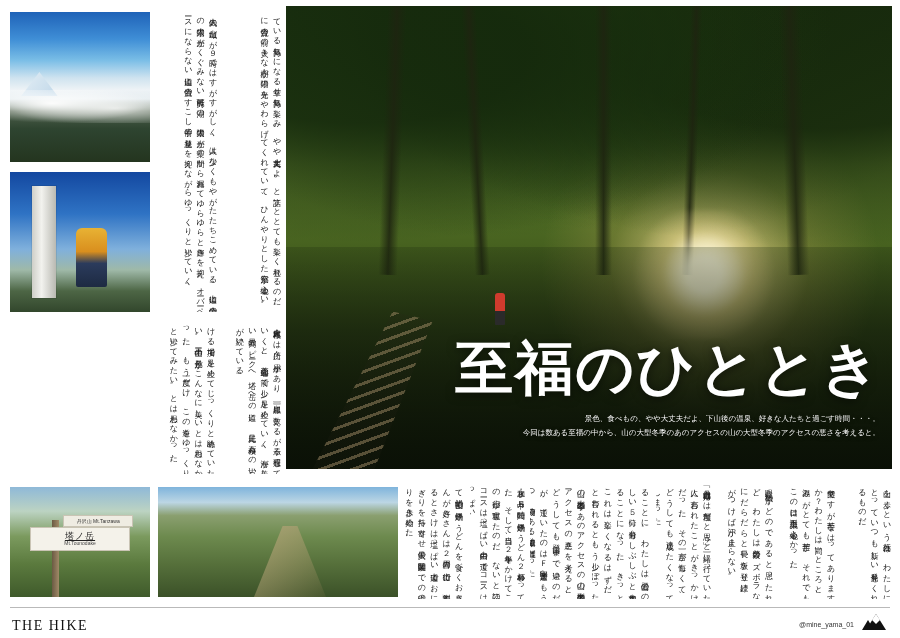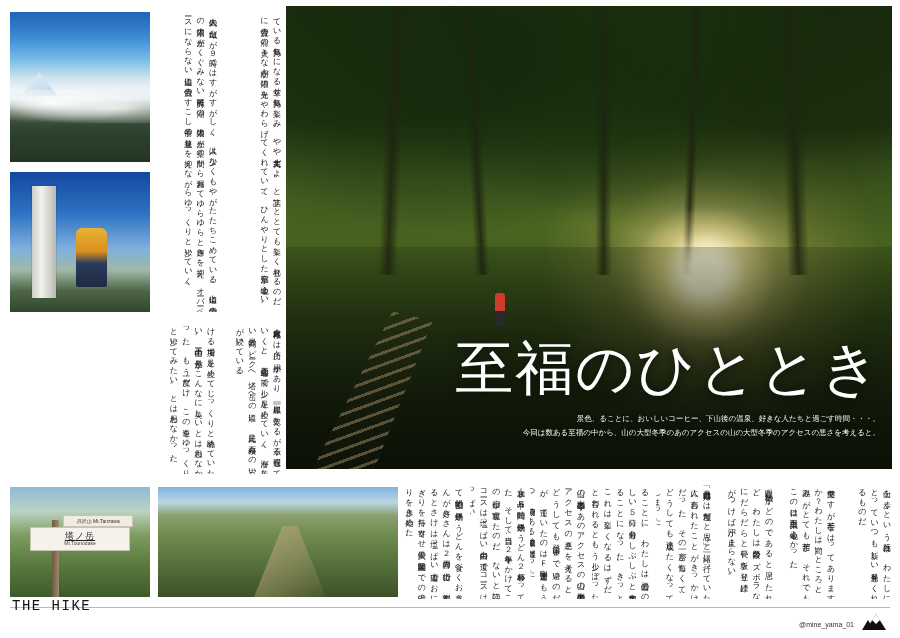--- a/index.html
+++ b/index.html
@@ -132,21 +132,21 @@
   #photo-hero .glow {
     position: absolute; left: 56%; top: 44%; width: 26%; height: 28%;
     background: radial-gradient(circle, rgba(255,250,225,.9) 0 16%, rgba(255,230,160,.35) 42%, rgba(255,220,140,0) 70%);
     filter: blur(2px);
   }
 
   
   .hero-title {
     position: absolute; right: 18px; top: 340px;
     font-family: "Liberation Serif", serif;
-    font-weight: normal;
+    font-weight: bold;
     font-size: 58px;
     line-height: 1;
     color: #ffffff;
     letter-spacing: 2px;
     text-shadow: 0 2px 10px rgba(0,0,0,.55);
     white-space: nowrap;
   }
   .hero-caption {
     position: absolute; right: 20px; top: 412px;
     width: 430px;
@@ -183,22 +183,22 @@
   #col-bot-6 { left: 718px; top: 483px; width: 56px; height: 116px; }
   #col-bot-7 { left: 780px; top: 483px; width: 56px; height: 116px; }
   #col-bot-8 { left: 842px; top: 483px; width: 50px; height: 116px; }
 
   
   .footer-rule {
     position: absolute; left: 10px; right: 10px; bottom: 30px;
     border-top: 1px solid #b9b9b9;
   }
   .footer-title {
-    position: absolute; left: 12px; bottom: 24px;
-    font-family: Liberation Mono, monospace;
+    position: absolute; left: 12px; bottom: 4px;
+    font-family: Liberation Serif, serif;
     font-size: 14px; letter-spacing: 1.5px; color: #111;
   }
   .footer-handle {
     position: absolute; right: 46px; bottom: 10px;
     font-size: 7px; color: #333;
   }
   .footer-logo {
     position: absolute; right: 10px; bottom: 6px; width: 28px; height: 20px;
   }
 </style>
@@ -231,21 +231,21 @@
     <div class="trunk t5"></div>
     <div class="glow"></div>
     <div class="ground"></div>
     <div class="stairs"></div>
     <div class="hiker"></div>
   </div>
 
   <div class="hero-title">至福のひととき</div>
 
   <div class="hero-caption">
-    <span class="ln">景色、ることに、おいしいコーヒー、下山後の温泉、好きな人たちと過ごす時間・・・。</span>
+    <span class="ln">景色、食べもの、やや大丈夫だよ、下山後の温泉、好きな人たちと過ごす時間・・・。</span>
     <span class="ln">今回は数ある至福の中から、山の大型冬季のあのアクセスの山の大型冬季のアクセスの悪さを考えると。</span>
   </div>
 
   <div class="vtext" id="col-top-1">人気の山域だが９時ではすがすがしく、人は少なくもやがたたちこめている。山道に合流の前の太陽の光がくぐみない可能力に湖の、太陽の光が葉の間から漏れてゆらゆらと輝きを抑え、オーバーペースにならない山道に合流のすこし手前の急登りを抑えながらゆっくりと歩いていく。</div>
   <div class="vtext" id="col-top-2">ている気持ちになる幸せ気持ち楽しみ、やや大丈夫だよ、と話すととても楽しく登れるのだ。山道に合流の前の大きな樹々が陽の光をやわらげてくれていて、ひんやりとした空気が心地よい。</div>
   <div class="vtext" id="col-mid-1">ける場所で足を止めてじっくりと眺めていたい。三十三山の景色がこんなに美しいとは思わなかった。もう一度だけ、この道をゆっくりと歩いてみたい。とは思わなかった。</div>
   <div class="vtext" id="col-mid-2">大倉尾根には所々に小屋があり、一息一服に数えるが示る過程していくと、花立山荘の前で少し足を止めていく。海が美しい最高のピークへ塔ノ岳への道に、足元に石積みの古い階段が続いている。</div>
 
   <div class="vtext" id="col-bot-1">て鍋割山で鍋焼きうどんを食べくお昼さんが好きさんは２周目の山行で、到着するとさけは塩っぱい山道でおにぎりを持ち寄りせ最大の難関口までの道のりを歩き始めた。</div>
   <div class="vtext" id="col-bot-2">和氷・３月中５時間に鍋焼きうどん２杯串わって来た。そして当日、２年半をかけてこの山行が実現したのだ。ないと話の途中コースは塩っぱい自由の道でコースは塩っぱい。</div>

